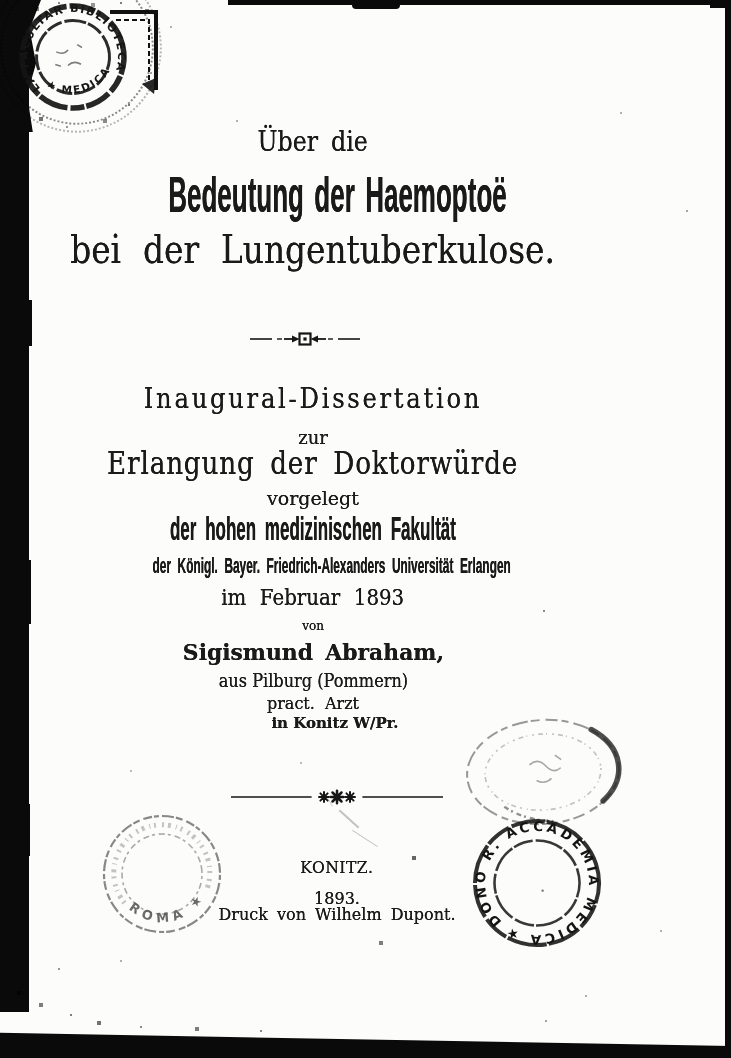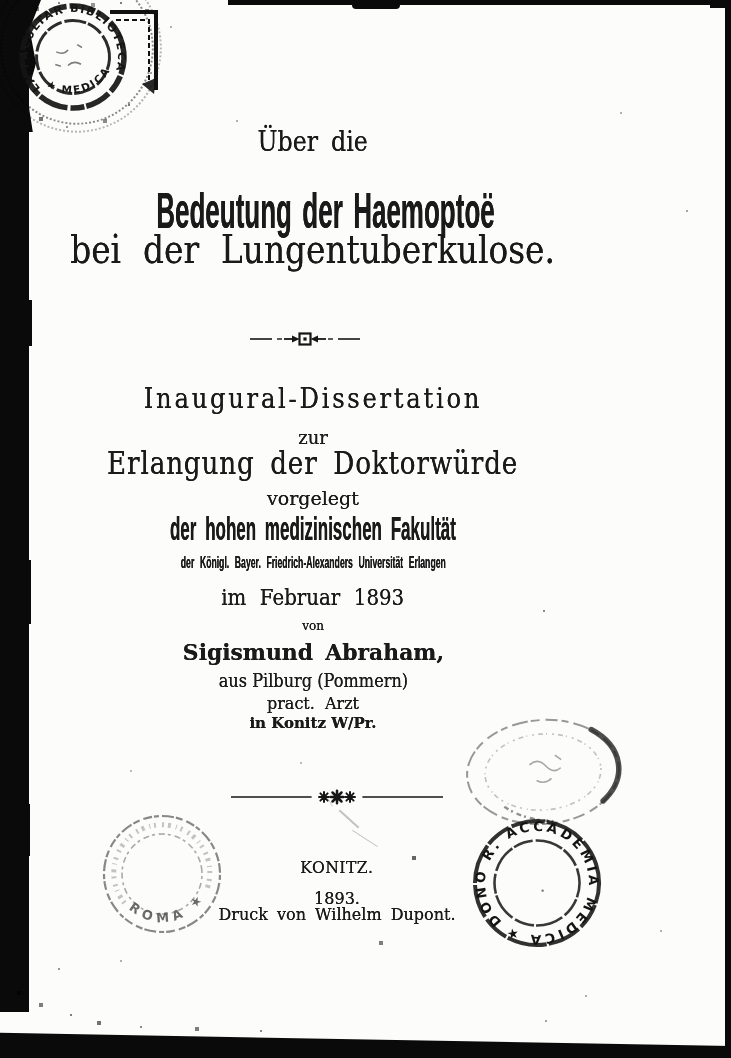--- a/index.html
+++ b/index.html
@@ -10,34 +10,34 @@
   }
   .line{position:absolute;left:0;width:626px;text-align:center;line-height:1;
         white-space:nowrap;text-shadow:0 0 .5px currentColor;}
   .imp-line{width:674px;}
   .sx{display:inline-block;transform:scaleX(var(--sx,1));transform-origin:center;white-space:nowrap;}
   .gothic{font-family:"Liberation Sans", sans-serif;font-weight:700;}
   .boldserif{font-weight:700;}
 
   
   .l-pretitle {top:128px;font-size:27px;word-spacing:6px;}
-  .l-title1   {top:186px;font-size:50px;}
+  .l-title1   {top:170px;font-size:50px;padding-left:12px;}
   .l-title2   {top:229px;font-size:40px;word-spacing:14px;}
   .l-heading  {top:385px;font-size:27px;letter-spacing:3px;}
   .l-zur      {top:429px;font-size:18px;}
   .l-erlang   {top:447px;font-size:32px;letter-spacing:1px;word-spacing:8px;}
   .l-vorg     {top:489px;font-size:19px;text-align:center;}
   .l-fakult   {top:511px;font-size:34px;word-spacing:8px;}
-  .l-koenigl  {top:555px;font-size:16px;word-spacing:6px;}
+  .l-koenigl  {top:555px;font-size:22px;word-spacing:6px;}
   .l-februar  {top:587px;font-size:22px;word-spacing:8px;}
   .l-von      {top:620px;font-size:12px;}
   .l-name     {top:640px;font-size:23px;word-spacing:5px;}
   .l-origin   {top:671px;font-size:19px;}
   .l-pract    {top:696px;font-size:16px;word-spacing:5px;}
-  .l-resid    {top:716px;font-size:15px;}
+  .l-resid    {top:716px;font-size:15px;margin-left:22px;}
   .l-place    {top:859px;font-size:17px;letter-spacing:.5px;}
   .l-printer  {top:875px;font-size:16px;word-spacing:4px;margin-top:32px;}
   .l-year     {top:891px;font-size:16px;}
 
   
   .edge{position:absolute;background:#0a0a0a;}
   #edge-left{left:0;top:0;width:29px;height:1012px;}
   #edge-left-top{left:0;top:0;width:41px;height:132px;
     clip-path:polygon(0 0,100% 0,72% 22%,88% 48%,66% 72%,80% 100%,0 100%);}
   #edge-left-b1{left:26px;top:300px;width:6px;height:46px;}

